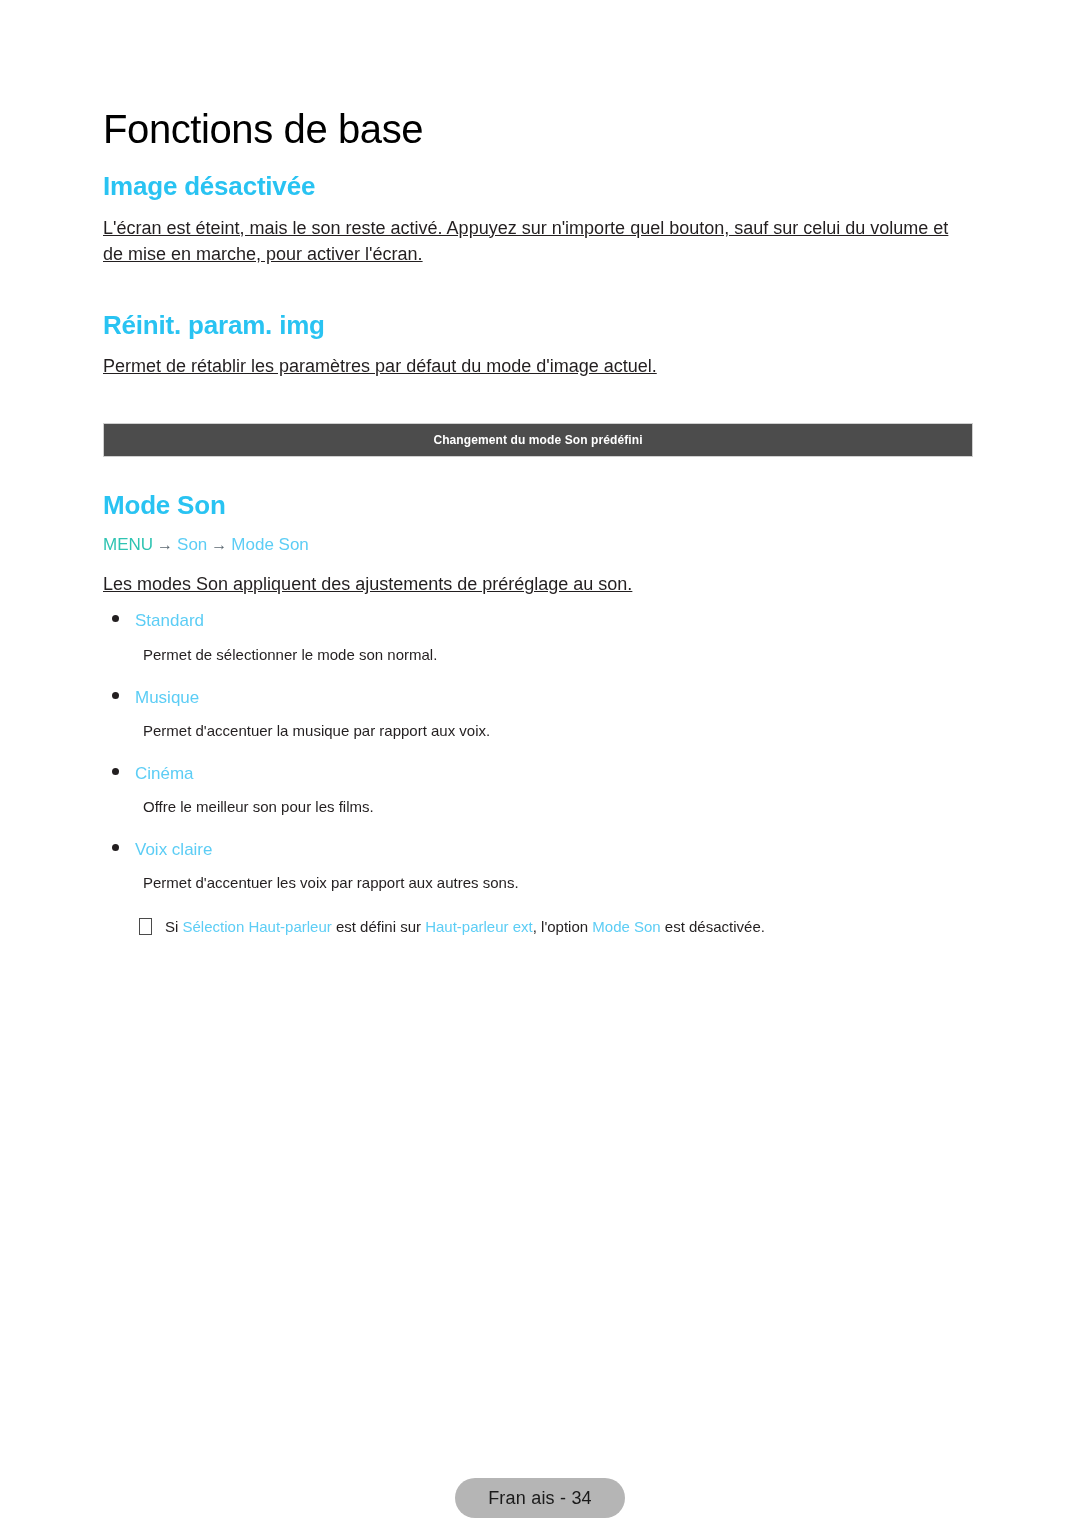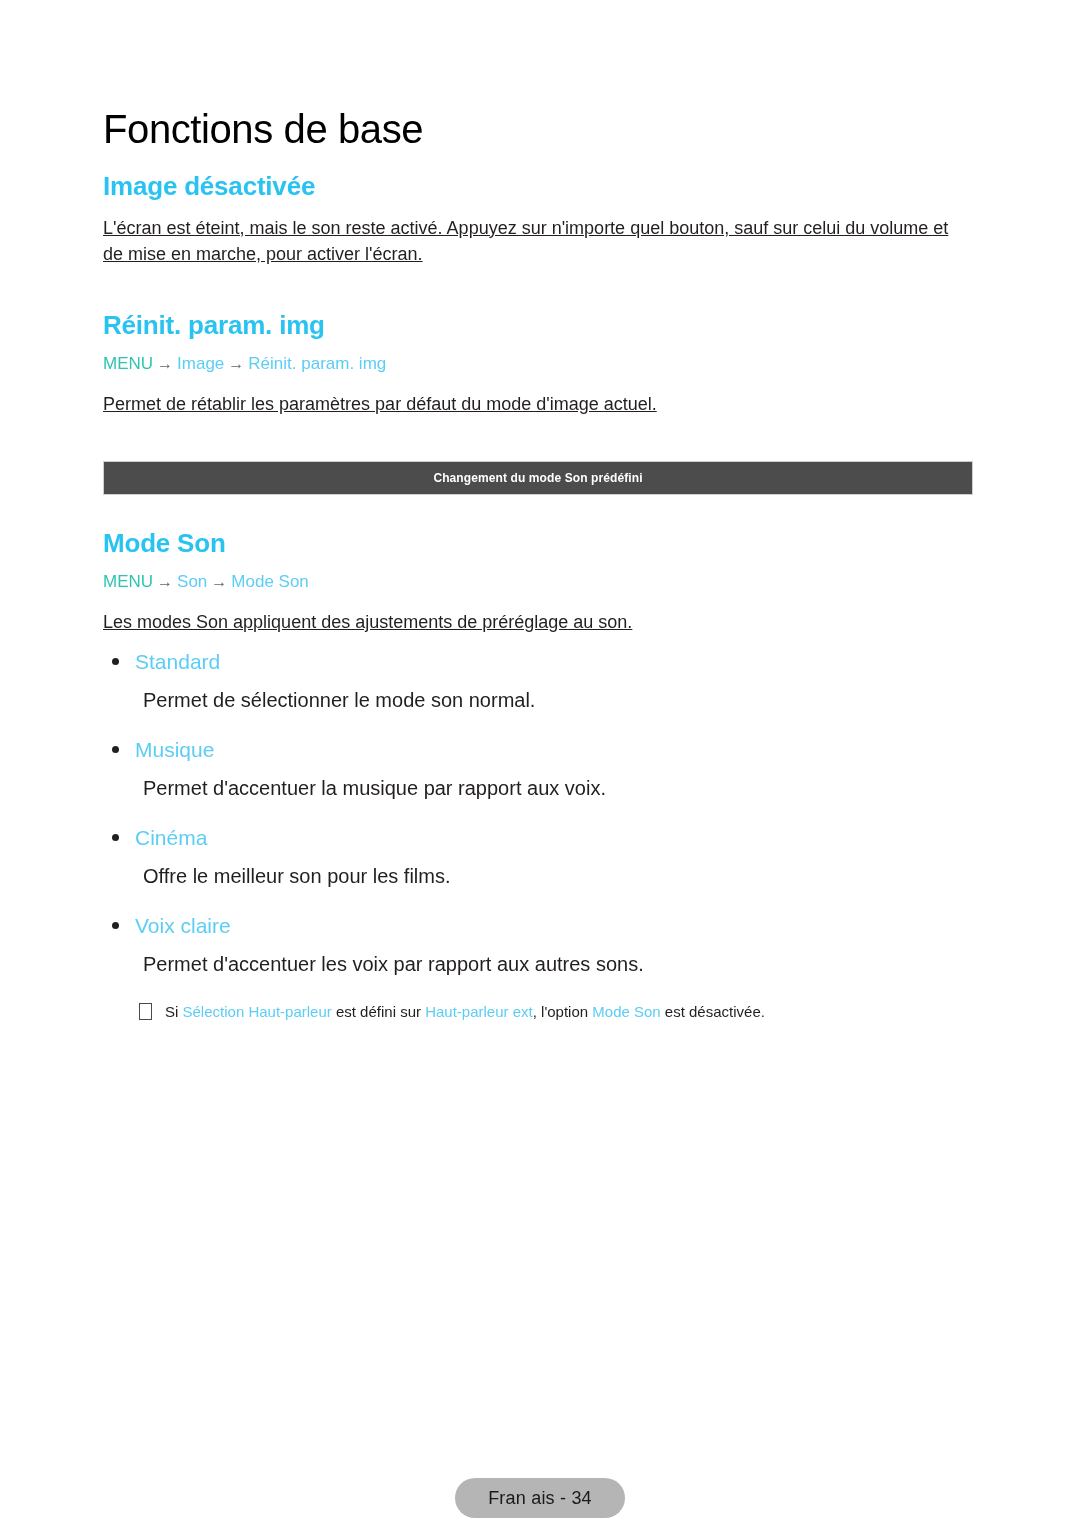--- a/index.html
+++ b/index.html
@@ -116,26 +116,26 @@
     height: 7px;
     border-radius: 50%;
     background: #231f20;
     flex: 0 0 auto;
     margin-left: 9px;
     margin-right: 16px;
     position: relative;
     top: -4px;
   }
   .opt-label {
-    font-size: 21px;
+    font-size: 17px;
     color: #5ccdf5;
     line-height: 1.2;
   }
   .opt-desc {
-    font-size: 20px;
+    font-size: 15px;
     color: #231f20;
     margin: 0 0 22px 40px;
     line-height: 1.45;
   }
 
   
   .note-row {
     display: flex;
     align-items: flex-start;
     margin: 22px 0 0 36px;
@@ -191,23 +191,20 @@
 
     <h1 class="chapter-title">Fonctions de base</h1>
 
     <h2 class="section-heading">Image désactivée</h2>
 
 
     <p class="body-text">L'écran est éteint, mais le son reste activé. Appuyez sur n'importe quel bouton, sauf sur celui du volume et de mise en marche, pour activer l'écran.</p>
 
     <h2 class="section-heading spaced-top">Réinit. param. img</h2>
 
-    <div class="breadcrumb">
-      <span class="crumb-root">MENU</span><span class="arrow">→</span><span class="crumb">Image</span><span class="arrow">→</span><span class="crumb">Réinit. param. img</span>
-    </div>
 
     <p class="body-text">Permet de rétablir les paramètres par défaut du mode d'image actuel.</p>
 
     <div class="banner">
       <span class="banner-text">Changement du mode Son prédéfini</span>
     </div>
 
     <h2 class="section-heading">Mode Son</h2>
 
     <div class="breadcrumb">

